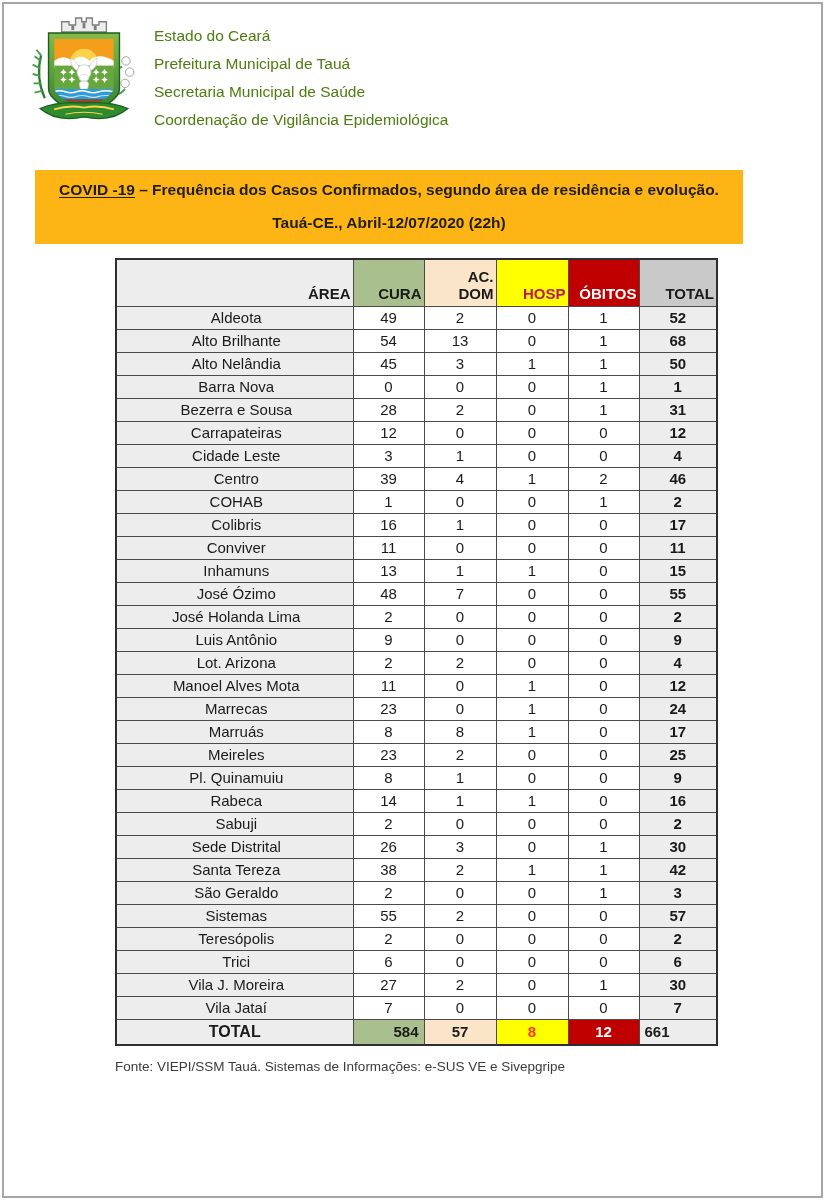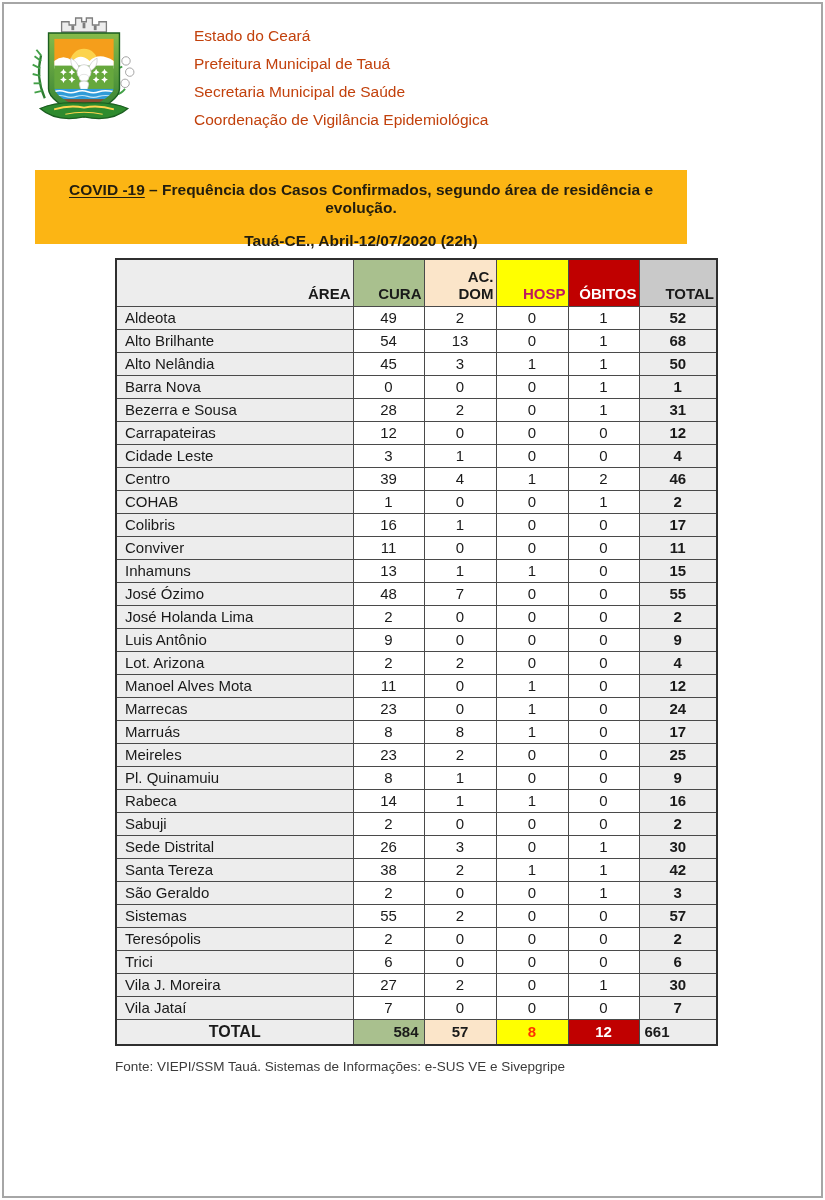--- a/index.html
+++ b/index.html
@@ -7,43 +7,43 @@
     width:825px; height:1200px; background:#ffffff; position:relative;
     overflow:hidden; font-family:"Liberation Sans", sans-serif;
   }
   .page-frame {
     position:absolute; inset:2px; border:2px solid #a6a6a6; pointer-events:none;
   }
   
   .org-header { position:absolute; top:12px; left:28px; display:flex; gap:14px; }
   .logo-box { width:112px; height:124px; flex:0 0 auto; }
   .org-lines { padding-top:10px; }
-  .org-line { font-size:15.5px; color:#c2410c; line-height:28px; white-space:nowrap;margin-left:40px; }
+  .org-line { font-size:15.5px; color:#4d7c0f; line-height:28px; white-space:nowrap; }
   
   .banner {
-    position:absolute; left:35px; top:170px; width:652px; height:74px;
+    position:absolute; left:35px; top:170px; width:708px; height:74px;
     text-align:center;
   }
   .banner-title { font-size:15.5px; font-weight:bold; padding-top:11px; }
   .banner-title .u { text-decoration:underline; text-underline-offset:2px; }
   .banner-subtitle { font-size:15.5px; font-weight:bold; padding-top:15px; }
   
   table.data-table {
     position:absolute; left:115px; top:258px; width:601px;
     border-collapse:collapse; table-layout:fixed;
     font-size:15px; color:#1a1a1a;
     border:2px solid #2f2f2f;
   }
   .data-table th, .data-table td { border:1px solid #4a4a4a; }
   .data-table th {
     font-weight:bold; vertical-align:bottom; text-align:right;
     height:40px; padding:2px 2px 4px; white-space:pre-line; font-size:15px;
   }
   .data-table td { height:22px; padding:0 5px; line-height:22px; }
-  .area-cell  { text-align:left; padding-left:8px !important; background:var(--row-label-bg,#EDEDED);margin-top:41px; }
+  .area-cell  { text-align:center; padding-left:8px !important; background:var(--row-label-bg,#EDEDED);margin-top:41px; }
   .value-cell { text-align:center; background:#ffffff; }
   .total-cell { text-align:center; font-weight:bold; background:var(--row-label-bg,#EDEDED); }
   .total-row td { height:24px; line-height:24px; font-weight:bold; }
   .total-row .total-label { text-align:center; font-size:16px; background:var(--row-label-bg,#EDEDED); }
   
   .source-note {
     position:absolute; left:115px; top:1059px; width:601px;
     text-align:left; font-size:13.5px; color:#3b3b3b;
   }
 </style>

